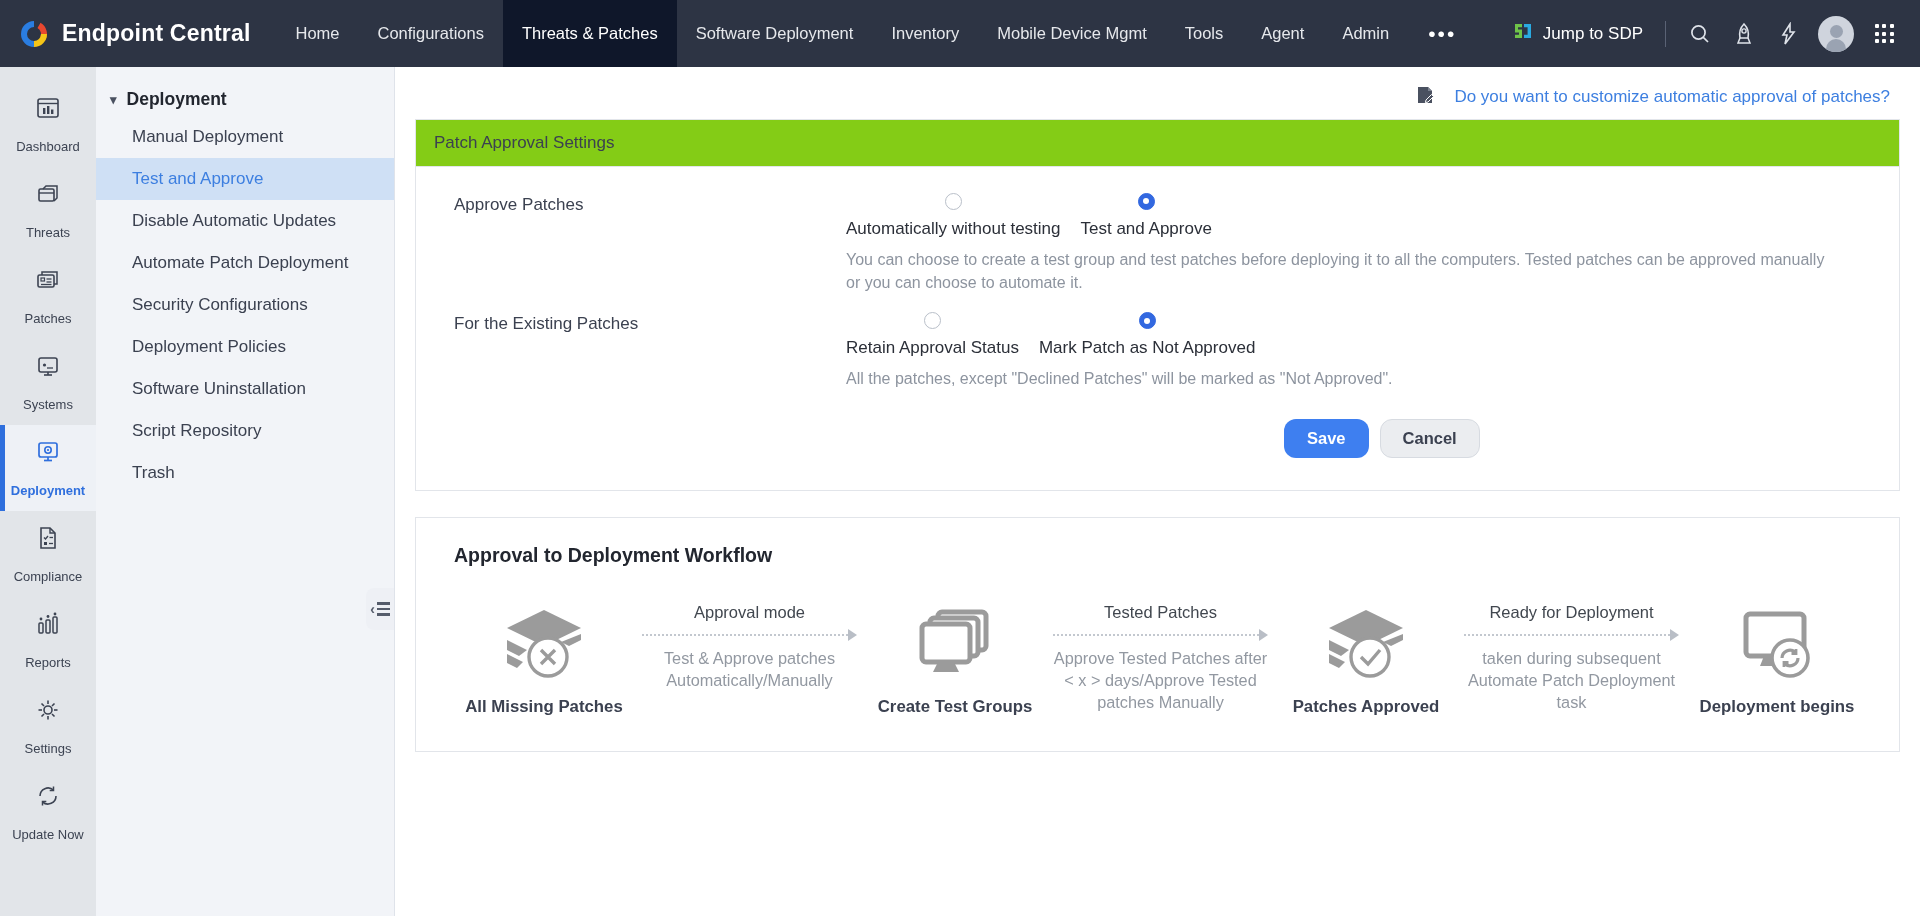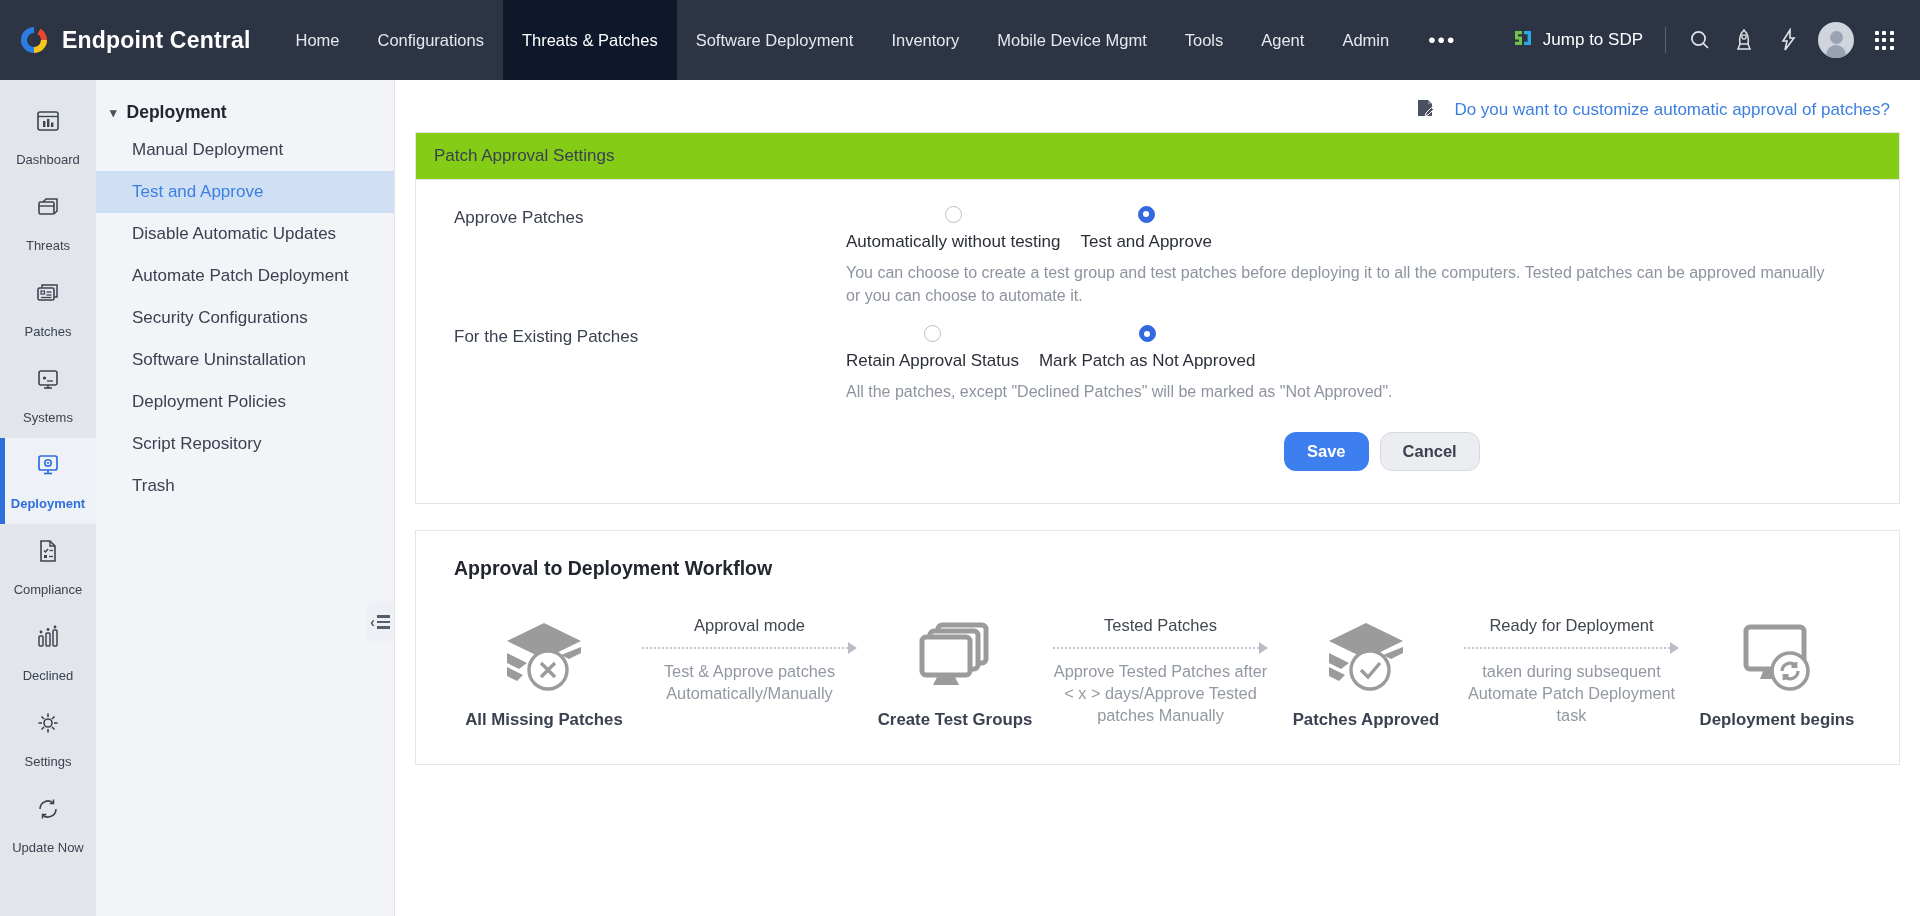--- a/index.html
+++ b/index.html
@@ -6,21 +6,21 @@
   html, body { margin:0; padding:0; }
   body {
     width:1920px; height:916px;
     font-family:"Liberation Sans", sans-serif;
     background:#ffffff;
     overflow:hidden;
     color:#2b2f38;
   }
   
   .topnav{
-    height:80px; background:#2d3444; display:flex; align-items:stretch;
+    height:67px; background:#2d3444; display:flex; align-items:stretch;
     position:relative;
   }
   .brand{ display:flex; align-items:center; padding:0 26px 0 18px; gap:12px; }
   .brand-logo{ width:32px;height:32px;position:relative; }
   .brand-name{ color:#fff; font-size:23px; font-weight:bold; letter-spacing:.2px; white-space:nowrap;}
   .navitems{ display:flex; align-items:stretch; }
   .navitem{
     display:flex;align-items:center;padding:0 19px;color:#e6e8ec;font-size:16.5px;
     white-space:nowrap; cursor:pointer;
   }
@@ -294,21 +294,21 @@
       <span class="rail-ico">
         <svg width="26" height="26" viewBox="0 0 26 26">
             <rect x="4" y="12" width="4" height="10" rx="1" fill="none" stroke="#3c4352" stroke-width="1.5"></rect>
             <rect x="11" y="9" width="4" height="13" rx="1" fill="none" stroke="#3c4352" stroke-width="1.5"></rect>
             <rect x="18" y="6" width="4" height="16" rx="1" fill="none" stroke="#3c4352" stroke-width="1.5"></rect>
             <circle cx="6" cy="8" r="1.4" fill="#3c4352"></circle>
             <circle cx="13" cy="5.5" r="1.4" fill="#3c4352"></circle>
             <circle cx="20" cy="3" r="1.4" fill="#3c4352"></circle>
           </svg>
       </span>
-      <span>Declined</span>
+      <span>Reports</span>
     </div>
     <div class="rail-item">
       <span class="rail-ico">
         <svg width="26" height="26" viewBox="0 0 26 26">
             <circle cx="13" cy="13" r="4" fill="none" stroke="#3c4352" stroke-width="1.6"></circle>
             <g stroke="#3c4352" stroke-width="1.6">
               <line x1="13" y1="3.5" x2="13" y2="7"></line>
               <line x1="13" y1="19" x2="13" y2="22.5"></line>
               <line x1="3.5" y1="13" x2="7" y2="13"></line>
               <line x1="19" y1="13" x2="22.5" y2="13"></line>
@@ -337,22 +337,22 @@
   <div class="sidebar">
     <div class="sb-head">
       <span class="chev">▾</span>
       <span>Deployment</span>
     </div>
     <div class="sb-item">Manual Deployment</div>
     <div class="sb-item active">Test and Approve</div>
     <div class="sb-item">Disable Automatic Updates</div>
     <div class="sb-item">Automate Patch Deployment</div>
     <div class="sb-item">Security Configurations</div>
+    <div class="sb-item">Deployment Policies</div>
     <div class="sb-item">Software Uninstallation</div>
-    <div class="sb-item">Deployment Policies</div>
     <div class="sb-item">Script Repository</div>
     <div class="sb-item">Trash</div>
 
     <div class="collapse">
       <span class="collapse-ico">
         <b>‹</b>
         <span class="bars">
             <span></span>
             <span></span>
             <span></span>

